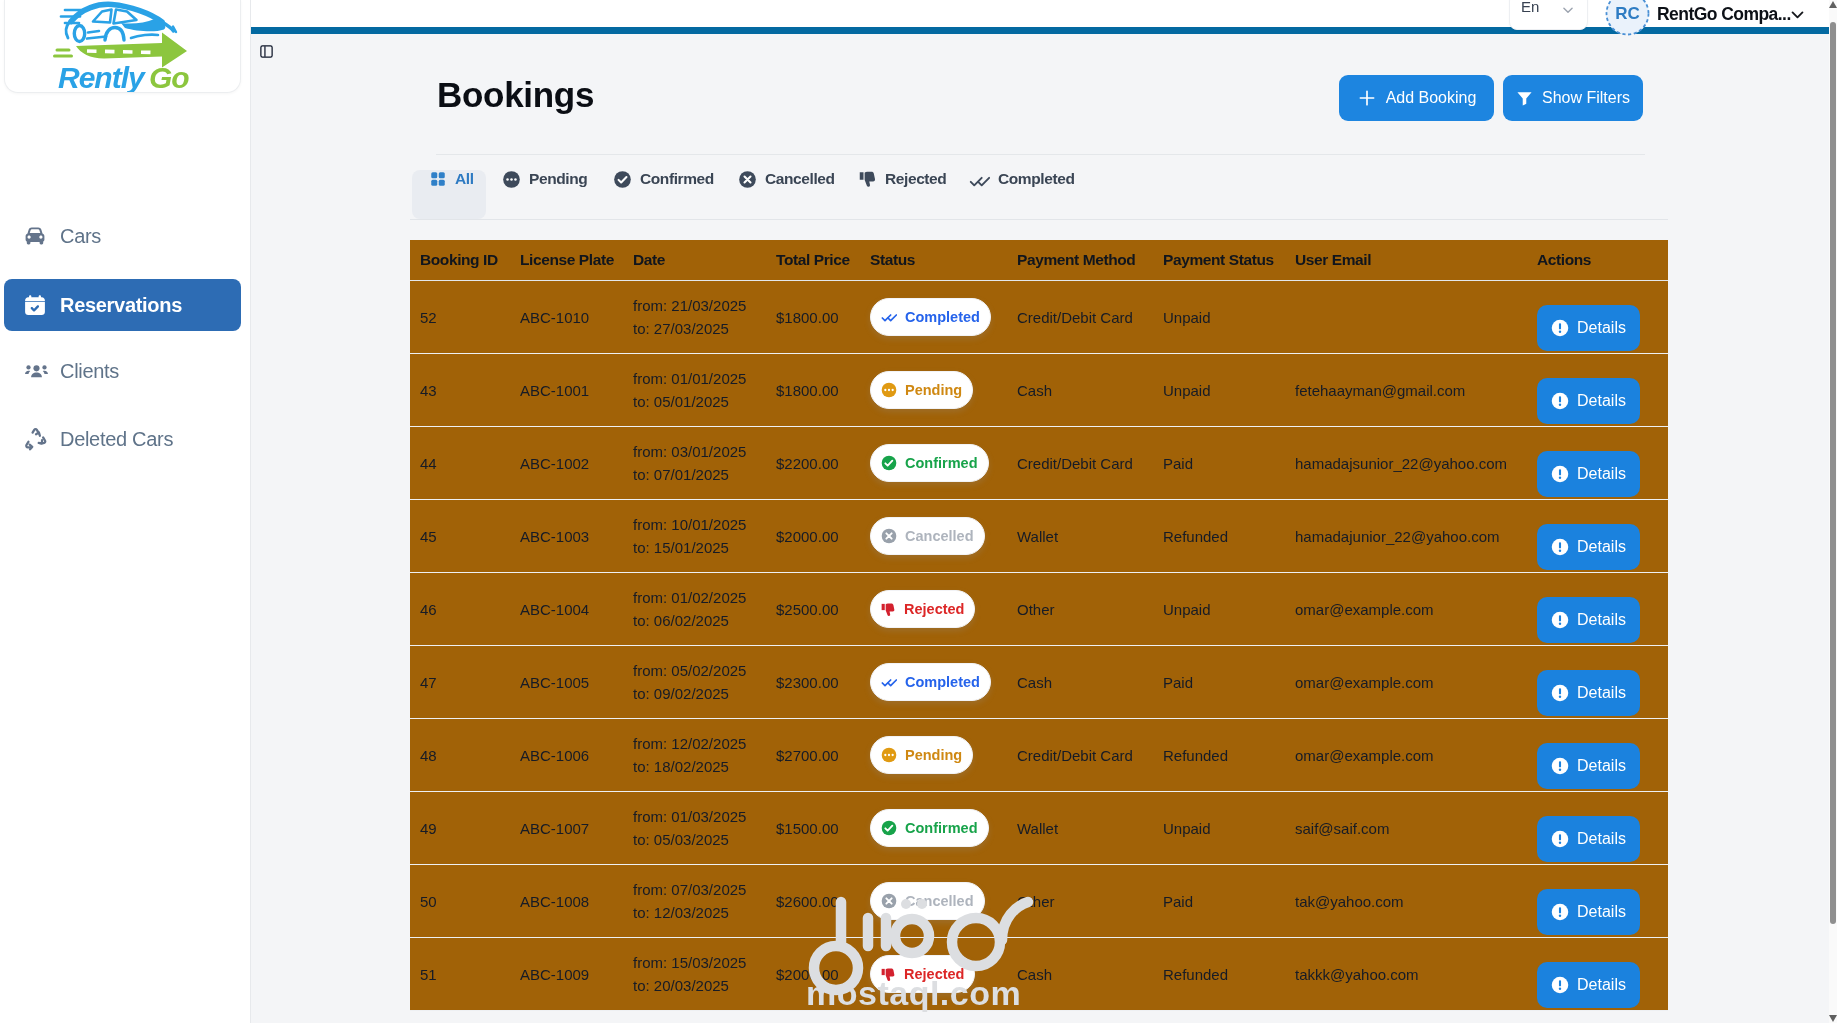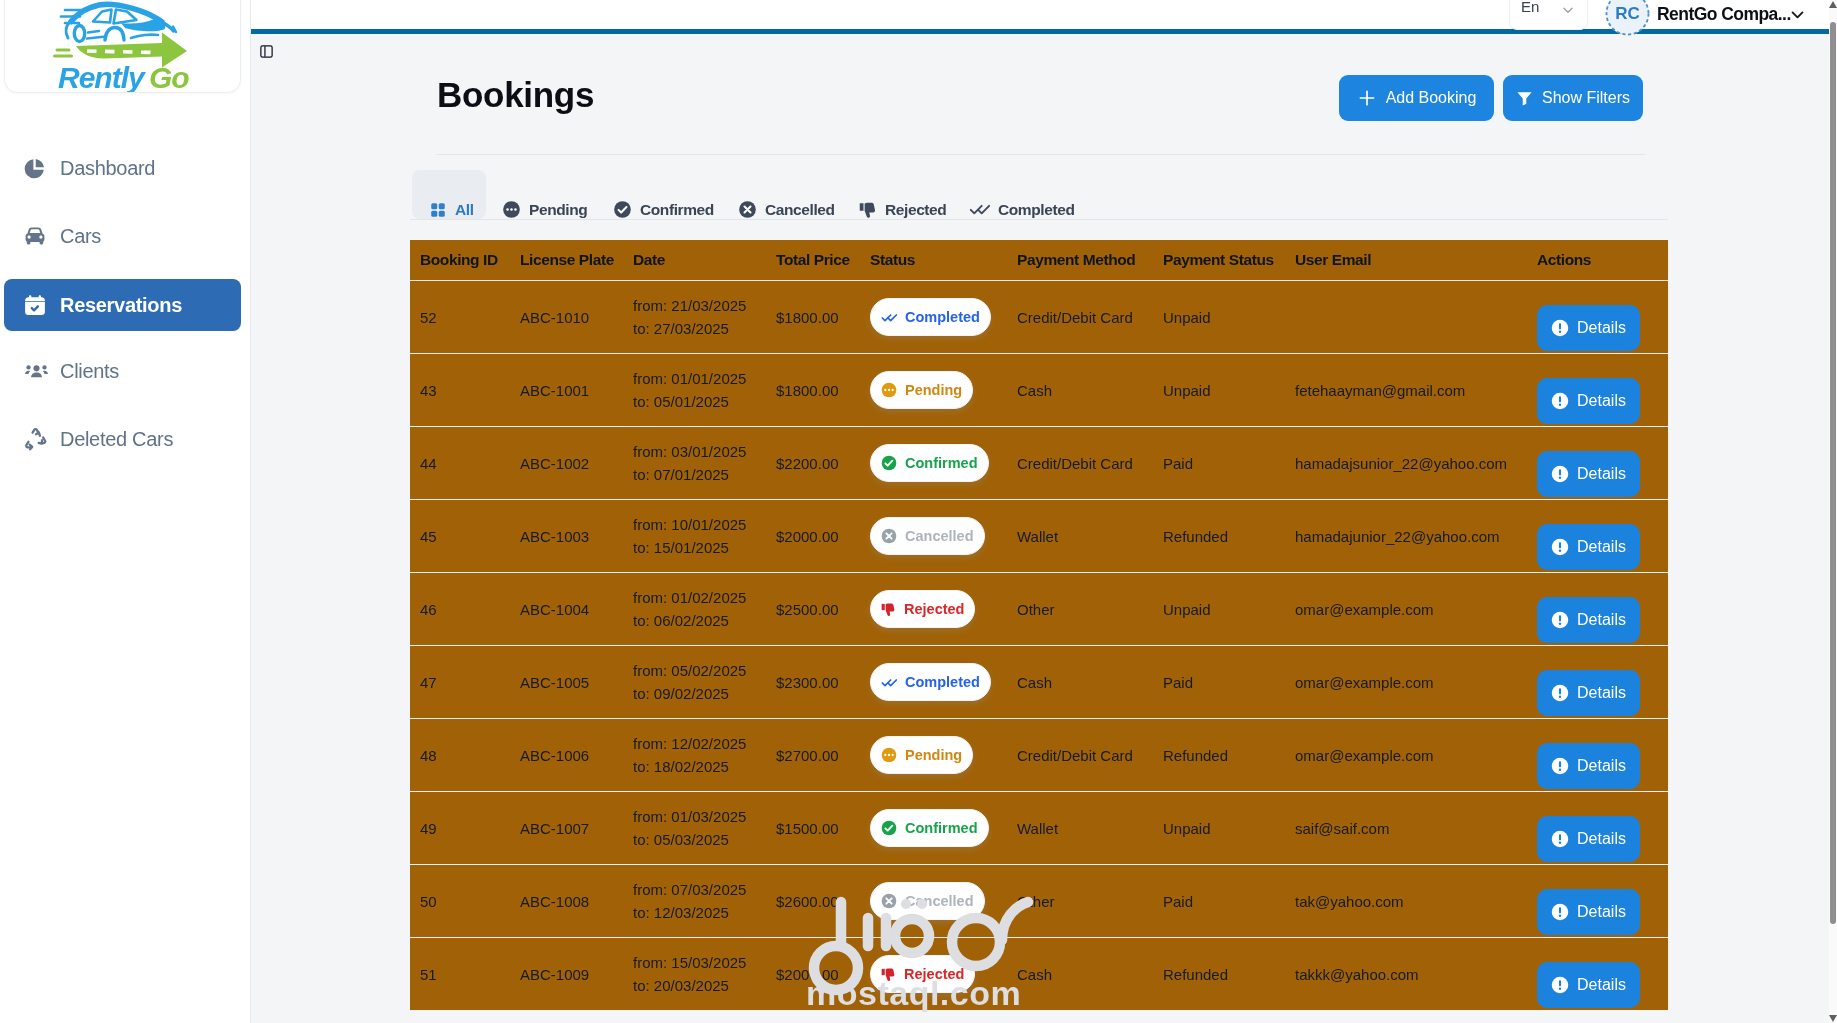--- a/index.html
+++ b/index.html
@@ -8,37 +8,37 @@
 
 
 #sidebar { position:absolute; left:0; top:0; width:251px; height:1023px; background:#fff; border-right:1px solid #e7e9ec; }
 #logocard { position:absolute; left:4px; top:0; width:237px; height:93px; background:#fff; border:1px solid #eceef0; border-top:none; border-radius:0 0 14px 14px; box-shadow:0 1px 3px rgba(0,0,0,0.04); overflow:hidden; }
 .nav-item { position:absolute; left:4px; width:237px; height:52px; display:flex; align-items:center; color:#5f7389; font-size:20px; font-weight:400; letter-spacing:-0.3px; }
 .nav-item svg { position:absolute; left:19px; }
 .nav-item span { position:absolute; left:56px; }
 .nav-item.active { background:#2d6cb4; border-radius:8px; color:#fff; font-weight:700; }
 
 
-#topbar { position:absolute; left:251px; top:0; width:1578px; height:34px; background:#fff; border-bottom:5px solid #0369a1; }
+#topbar { position:absolute; left:251px; top:0; width:1578px; height:34px; background:#fff; border-bottom:7px solid #0369a1; }
 #enbox { position:absolute; left:1258px; top:-7px; width:79px; height:37px; background:#fff; border:1px solid #edeff2; border-radius:8px; box-shadow:0 1px 2px rgba(0,0,0,0.04); }
 #enbox .en { position:absolute; left:11px; top:4px; font-size:15px; color:#374151; }
 #avatar { position:absolute; left:1355px; top:-8px; width:43px; height:43px; border-radius:50%; background:#eaf2fb; color:#2e7cc3; font-weight:700; font-size:17px; display:flex; align-items:center; justify-content:center; }
 #uname { position:absolute; left:1406px; top:4px; font-size:17.5px; font-weight:700; color:#0d1117; letter-spacing:-0.55px; }
 
 
 #toggle { position:absolute; left:259px; top:44px; }
 h1 { position:absolute; left:437px; top:75px; font-size:35px; font-weight:700; color:#0b0e14; letter-spacing:-0.3px; }
 .topbtn { position:absolute; top:75px; height:46px; border-radius:9px; background:#1d85e0; color:#fff; font-size:16px; display:flex; align-items:center; justify-content:center; gap:9px; }
 #addbk { left:1339px; width:155px; }
 #shfil { left:1503px; width:140px; }
 #hdline { position:absolute; left:436px; top:154px; width:1209px; height:1px; background:#e4e7ea; }
 
 
 #tabs { position:absolute; left:410px; top:170px; width:1258px; height:50px; border-bottom:1px solid #e2e5e9; }
-.tab { position:absolute; top:0; height:49px; display:flex; align-items:flex-end; gap:8px; font-size:15.5px; font-weight:600; color:#3a4554; letter-spacing:-0.4px; }
+.tab { position:absolute; top:0; height:49px; display:flex; align-items:flex-start; gap:8px; font-size:15.5px; font-weight:600; color:#3a4554; letter-spacing:-0.4px; }
 .tab.active { background:#e9ecf1; border-radius:8px; color:#2d7ac2; }
 
 
 #table { position:absolute; left:410px; top:240px; width:1258px; height:771px; background:#a16207; }
 #thead { position:absolute; left:0; top:0; width:1258px; height:41px; border-bottom:1px solid #e4e7ea; font-weight:700; font-size:15.5px; color:#10151d; letter-spacing:-0.4px; }
 #thead div { position:absolute; top:11px; }
 .row { position:absolute; left:0; width:1258px; height:73px; border-bottom:1px solid #eef0f3; font-size:15px; color:#161b26; }
 .row > div { position:absolute; }
 .c1 { left:10px; line-height:73px; }
 .c2 { left:110px; line-height:73px; }
@@ -80,27 +80,20 @@
 </g>
 <path d="M88 21.5 L97 11.5 L106.5 9.5 L105 22.5 Z" fill="#fff" stroke="#2aa2e6" stroke-width="2.6" stroke-linejoin="round"></path>
 <path d="M111 9.5 L122 11.5 L131.5 20 L108.5 23.5 Z" fill="#fff" stroke="#2aa2e6" stroke-width="2.6" stroke-linejoin="round"></path>
 <path d="M116 23 C127 24.5 140 23 149.5 19 L154 19.5 C160 23.5 162 27 159 29.5 C149 33 131 31 120 28 Z" fill="#2aa2e6"></path>
 <path d="M71 46 L157 43 L157 32.5 L182 51 L157 67.5 L157 56.5 L99 58.5 C85 58.5 75.5 53 71 46 Z" fill="#8cc63e"></path>
 <path d="M52 50h12M49.5 56h17" stroke="#8cc63e" stroke-width="3" stroke-linecap="round"></path>
 <path d="M82 51 L150 52.5" stroke="#fff" stroke-width="3.6" stroke-dasharray="9.5 8.5"></path>
 <text x="53" y="88" font-family="Liberation Sans, sans-serif" font-size="30" font-weight="bold" font-style="italic" fill="#2aa2e6" letter-spacing="-1">Rently</text>
 <text x="144" y="88" font-family="Liberation Sans, sans-serif" font-size="30" font-weight="bold" font-style="italic" fill="#8cc63e" letter-spacing="-1">Go</text>
 </svg></div>
-  <div class="nav-item" style="top:142px">
-      <svg width="23" height="23" viewBox="0 0 24 24" fill="#64748b">
-        <path d="M10.8 2.3A10 10 0 1 0 21.7 13.2H10.8z"></path>
-        <path d="M13.3 2.05V10.7h8.65A10 10 0 0 0 13.3 2.05z"></path>
-      </svg>
-      <span>Dashboard</span>
-    </div>
   <div class="nav-item" style="top:210px">
       <svg width="24" height="24" viewBox="0 0 24 24" fill="#64748b">
         <path d="M4.5 9.5l1.2-3.9C6.1 4.2 7.3 3.4 8.7 3.4h6.6c1.4 0 2.6.8 3 2.2l1.2 3.9c1.1.4 1.9 1.5 1.9 2.8v3.2c0 .9-.5 1.6-1.2 2v1.6c0 .7-.6 1.3-1.3 1.3h-1c-.7 0-1.3-.6-1.3-1.3v-1.2H7.4v1.2c0 .7-.6 1.3-1.3 1.3h-1c-.7 0-1.3-.6-1.3-1.3v-1.6c-.7-.4-1.2-1.1-1.2-2v-3.2c0-1.3.8-2.4 1.9-2.8zm2.2-.4h10.6l-.9-2.9c-.2-.6-.7-1-1.3-1H8.9c-.6 0-1.1.4-1.3 1zm-.6 5.6c.9 0 1.6-.7 1.6-1.6 0-.9-.7-1.6-1.6-1.6s-1.6.7-1.6 1.6c0 .9.7 1.6 1.6 1.6zm11.8 0c.9 0 1.6-.7 1.6-1.6 0-.9-.7-1.6-1.6-1.6s-1.6.7-1.6 1.6c0 .9.7 1.6 1.6 1.6z"></path>
       </svg>
       <span>Cars</span>
     </div>
   <div class="nav-item active" style="top:279px">
       <svg width="24" height="24" viewBox="0 0 24 24" fill="#fff">
         <path d="M7.2 2.2c.65 0 1.15.5 1.15 1.15v.95h7.3v-.95c0-.65.5-1.15 1.15-1.15s1.15.5 1.15 1.15v.95h.85c1.7 0 3.1 1.4 3.1 3.1V19c0 1.7-1.4 3.1-3.1 3.1H5.2c-1.7 0-3.1-1.4-3.1-3.1V7.4c0-1.7 1.4-3.1 3.1-3.1h.85v-.95c0-.65.5-1.15 1.15-1.15zM2.1 8.9h19.8v-.6H2.1zm13.6 3.6c-.45-.45-1.2-.45-1.65 0l-3.05 3.2-1.35-1.35c-.45-.45-1.2-.45-1.65 0-.45.45-.45 1.2 0 1.65l2.2 2.2c.45.45 1.2.45 1.65 0l3.9-4.05c.4-.45.4-1.2-.05-1.65z"></path>
       </svg>

